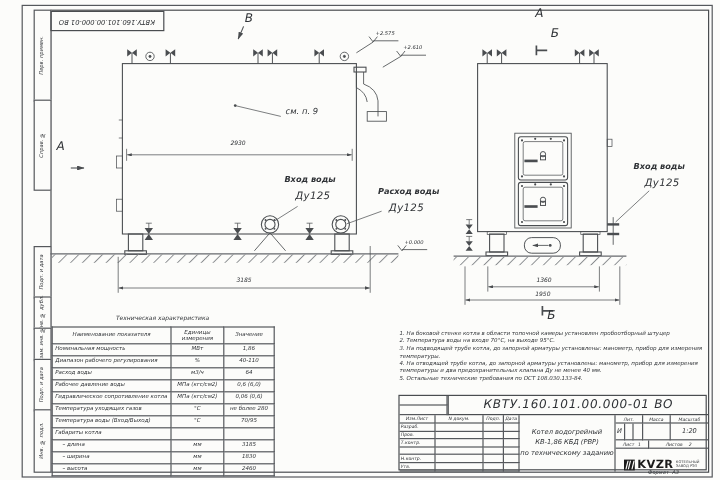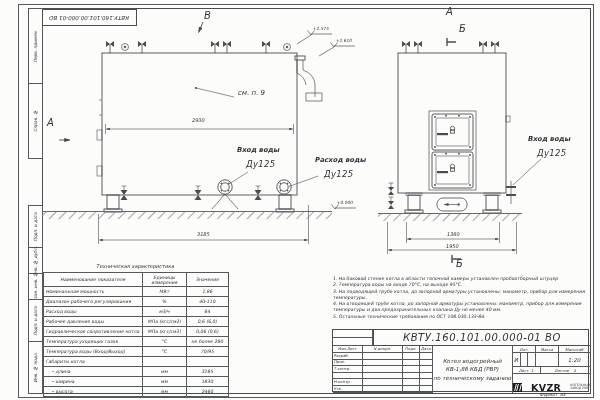--- a/index.html
+++ b/index.html
@@ -33,21 +33,21 @@
   .tb{position:absolute;left:332px;top:329px;width:257px;height:63px;border:1.1px solid #4a4d50;box-sizing:border-box;}
   .tb .cell{position:absolute;box-sizing:border-box;border-right:0.6px solid #55585c;border-bottom:0.6px solid #55585c;overflow:hidden;}
   .desig{position:absolute;left:40px;top:0;width:217px;height:16px;border-left:0.9px solid #4a4d50;border-bottom:0.9px solid #4a4d50;box-sizing:border-box;display:flex;align-items:center;justify-content:center;font-size:10px;font-style:italic;letter-spacing:.6px;white-space:nowrap;}
   .tb-grid{position:absolute;left:0;top:16px;width:100px;height:47px;}
   .tb-row{display:flex;}
   .tb-c{box-sizing:border-box;border-right:0.6px solid #55585c;border-bottom:0.6px solid #55585c;font-size:3.8px;font-style:italic;line-height:1;display:flex;align-items:center;overflow:hidden;}
   .tb-c.cc{justify-content:center;}
   .nameCell{position:absolute;left:100px;top:16px;width:80px;height:47px;border-right:0.6px solid #55585c;box-sizing:border-box;display:flex;flex-direction:column;align-items:center;justify-content:center;font-size:5.6px;font-style:italic;line-height:1.5;text-align:center;}
   .rt{position:absolute;left:180px;top:16px;width:77px;height:47px;font-style:italic;}
   .rt .hc{box-sizing:border-box;border-right:0.6px solid #55585c;border-bottom:0.6px solid #55585c;font-size:3.8px;display:flex;align-items:center;justify-content:center;}
-  .logo{position:absolute;left:0;top:35px;width:77px;height:12px;display:flex;align-items:center;justify-content:space-between;gap:2px;}
+  .logo{position:absolute;left:0;top:35px;width:77px;height:12px;display:flex;align-items:center;justify-content:center;gap:2px;}
   .logo-mark{width:9px;height:9px;background:#1b1b1b;position:relative;flex:0 0 auto;}
   .logo-mark i{position:absolute;top:1px;bottom:1px;width:1.2px;background:#fcfcfa;transform:skewX(-14deg);}
   .logo-kvzr{font-weight:bold;font-size:9.5px;font-style:normal;letter-spacing:.3px;color:#1b1b1b;}
   .logo-sub{font-size:3px;font-style:normal;line-height:1.15;color:#3a3d40;}
   .fmt{position:absolute;left:540px;top:392px;font-size:4.3px;font-style:italic;}
 </style>
 </head>
 <body>
 
 <div class="sheet">

